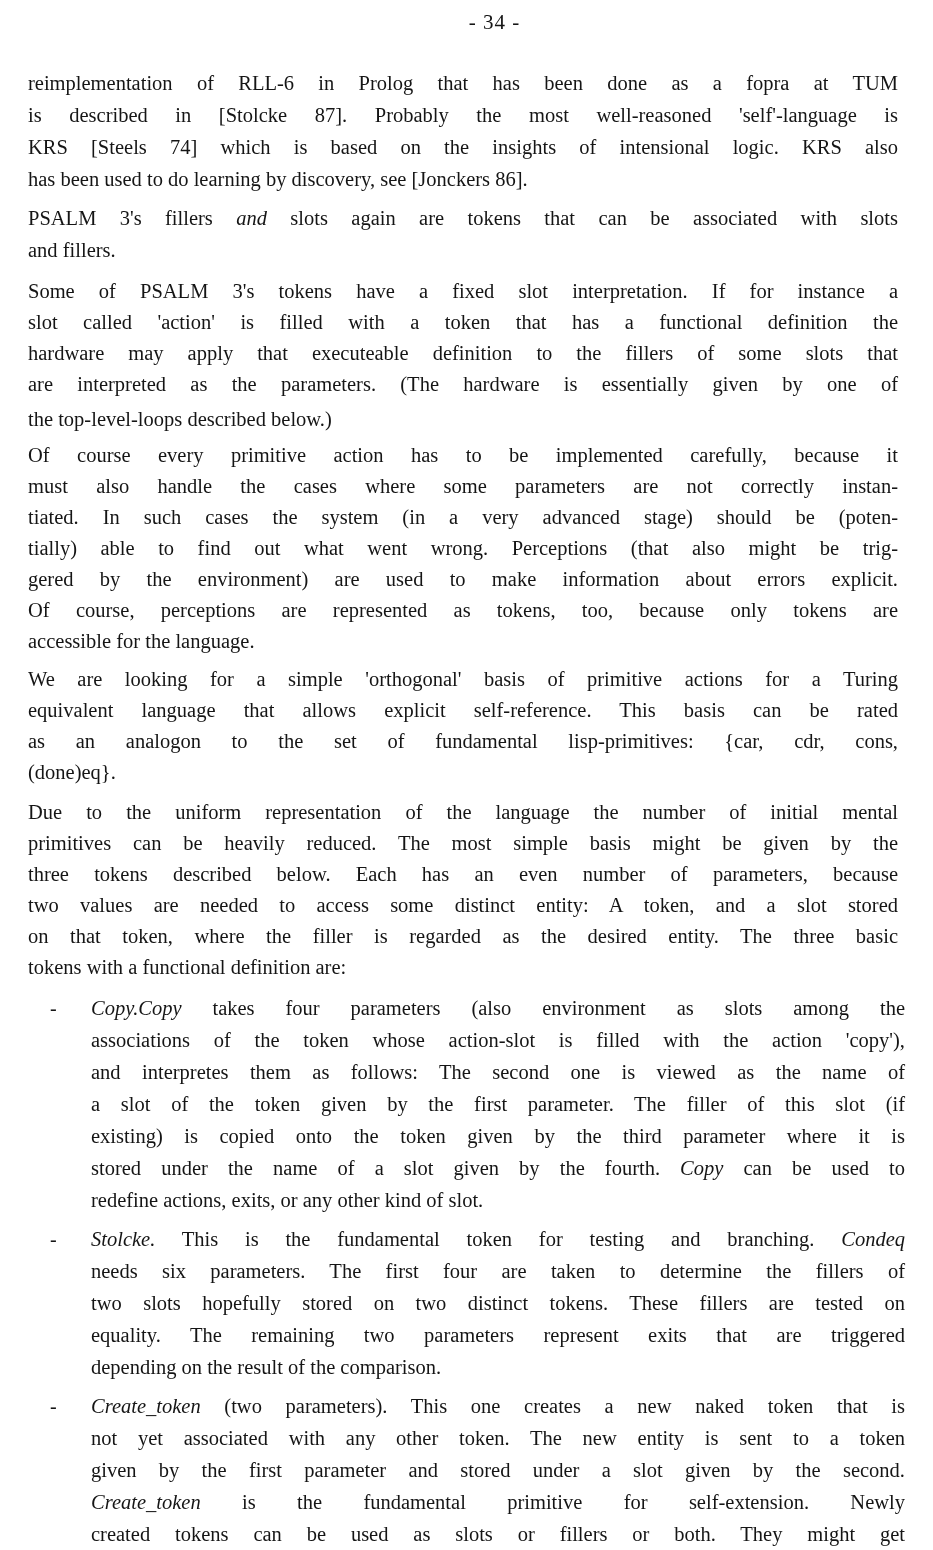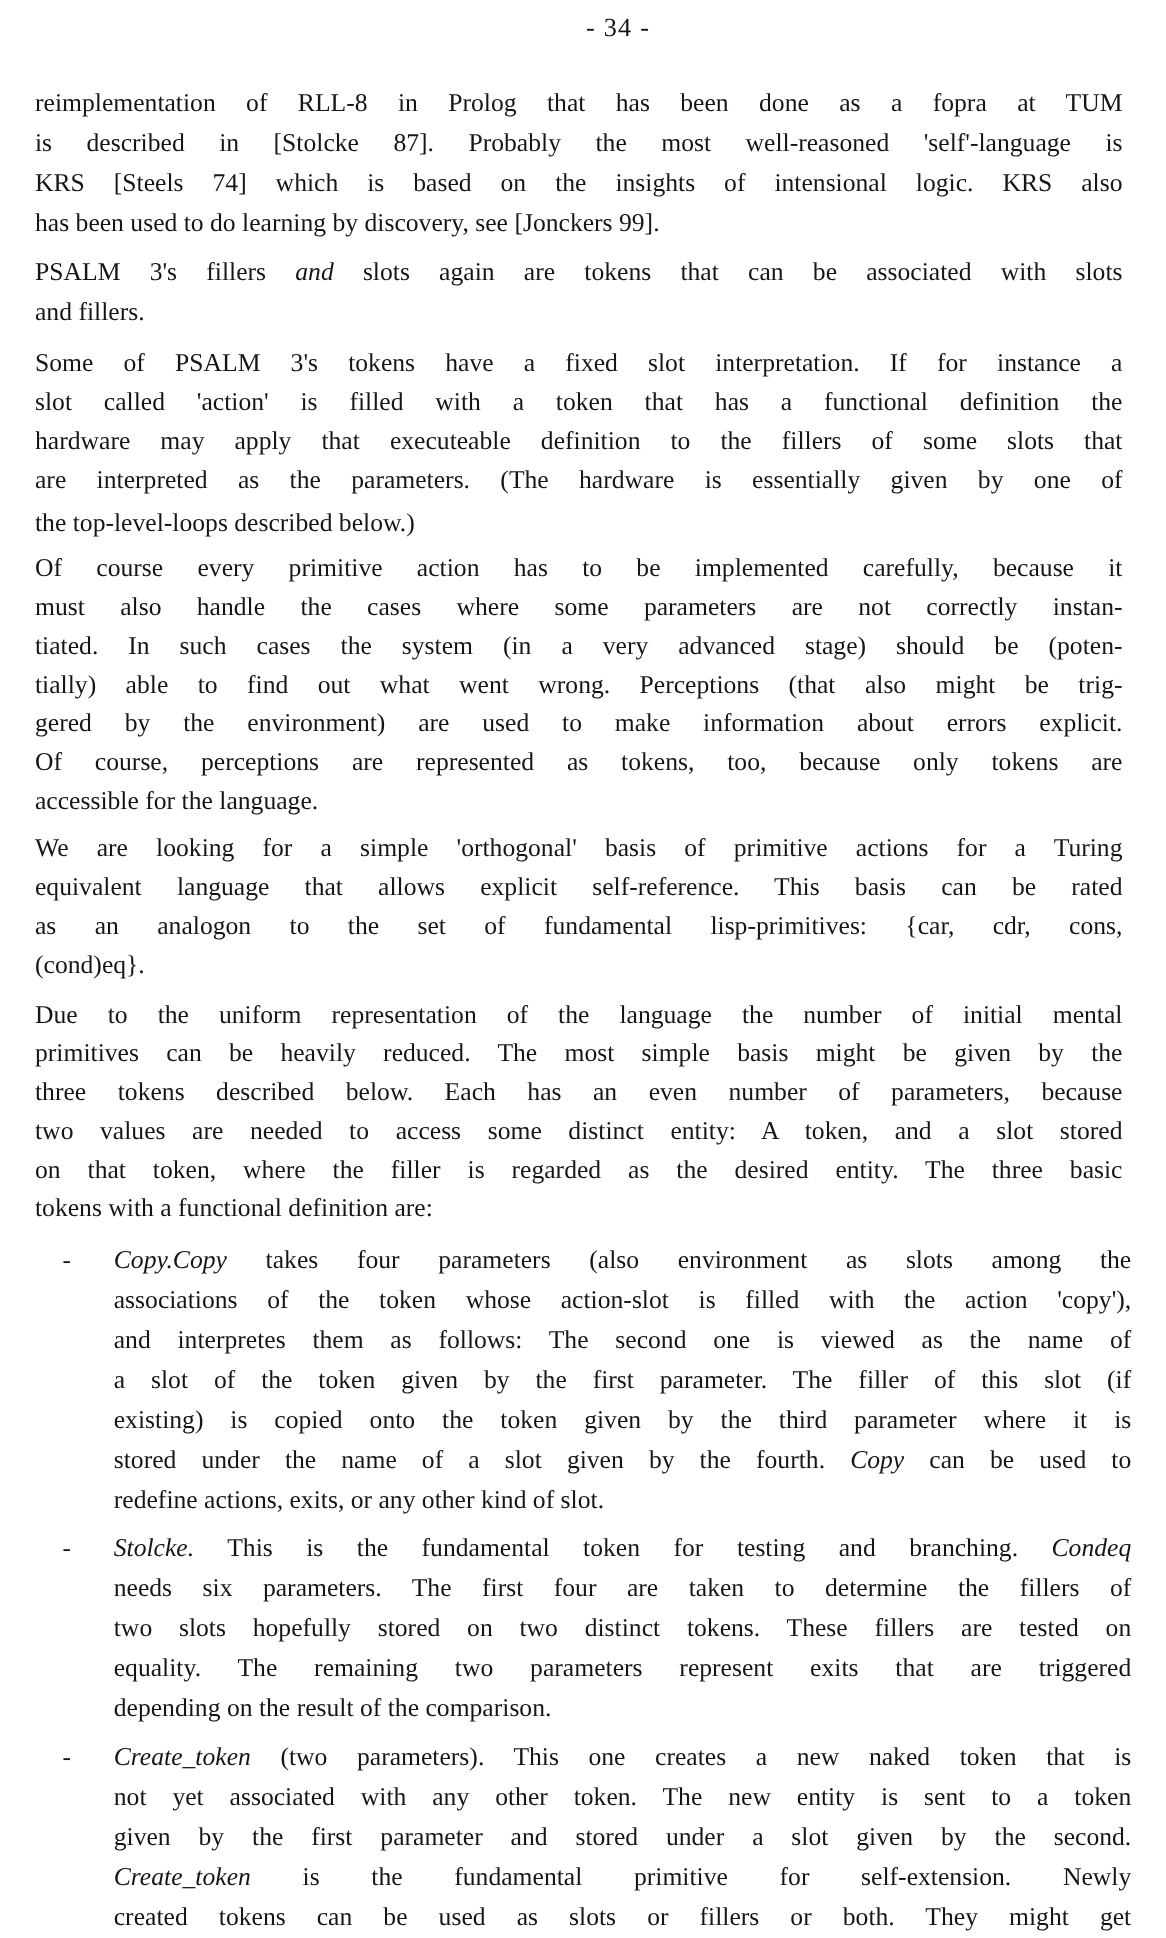--- a/index.html
+++ b/index.html
@@ -14,24 +14,24 @@
   .last { text-align-last: left; }
   .dash { position: absolute; left: 50px; font-size: 20px; }
   em { font-style: italic; }
 </style>
 </head>
 <body>
 
 <div class="page-number">- 34 -</div>
 
 <div>
-  <div class="line body-line" style="top:68px">reimplementation of RLL-8 in Prolog that has been done as a fopra at TUM</div>
+  <div class="line body-line" style="top:68px">reimplementation of RLL-6 in Prolog that has been done as a fopra at TUM</div>
   <div class="line body-line" style="top:100px">is described in [Stolcke 87]. Probably the most well-reasoned 'self'-language is</div>
   <div class="line body-line" style="top:132px">KRS [Steels 74] which is based on the insights of intensional logic. KRS also</div>
-  <div class="line body-line last" style="top:164px">has been used to do learning by discovery, see [Jonckers 99].</div>
+  <div class="line body-line last" style="top:164px">has been used to do learning by discovery, see [Jonckers 86].</div>
 </div>
 
 <div>
   <div class="line body-line" style="top:203px"><span>PSALM 3's fillers </span><em>and</em><span> slots again are tokens that can be associated with slots</span></div>
   <div class="line body-line last" style="top:235px">and fillers.</div>
 </div>
 
 <div>
   <div class="line body-line" style="top:276px">Some of PSALM 3's tokens have a fixed slot interpretation. If for instance a</div>
   <div class="line body-line" style="top:307px">slot called 'action' is filled with a token that has a functional definition the</div>
@@ -47,21 +47,21 @@
   <div class="line body-line" style="top:533px">tially) able to find out what went wrong. Perceptions (that also might be trig-</div>
   <div class="line body-line" style="top:564px">gered by the environment) are used to make information about errors explicit.</div>
   <div class="line body-line" style="top:595px">Of course, perceptions are represented as tokens, too, because only tokens are</div>
   <div class="line body-line last" style="top:626px">accessible for the language.</div>
 </div>
 
 <div>
   <div class="line body-line" style="top:664px">We are looking for a simple 'orthogonal' basis of primitive actions for a Turing</div>
   <div class="line body-line" style="top:695px">equivalent language that allows explicit self-reference. This basis can be rated</div>
   <div class="line body-line" style="top:726px">as an analogon to the set of fundamental lisp-primitives: {car, cdr, cons,</div>
-  <div class="line body-line last" style="top:757px">(cond)eq}.</div>
+  <div class="line body-line last" style="top:757px">(done)eq}.</div>
 </div>
 
 <div>
   <div class="line body-line" style="top:797px">Due to the uniform representation of the language the number of initial mental</div>
   <div class="line body-line" style="top:828px">primitives can be heavily reduced. The most simple basis might be given by the</div>
   <div class="line body-line" style="top:859px">three tokens described below. Each has an even number of parameters, because</div>
   <div class="line body-line" style="top:890px">two values are needed to access some distinct entity: A token, and a slot stored</div>
   <div class="line body-line" style="top:921px">on that token, where the filler is regarded as the desired entity. The three basic</div>
   <div class="line body-line last" style="top:952px">tokens with a functional definition are:</div>
 </div>

